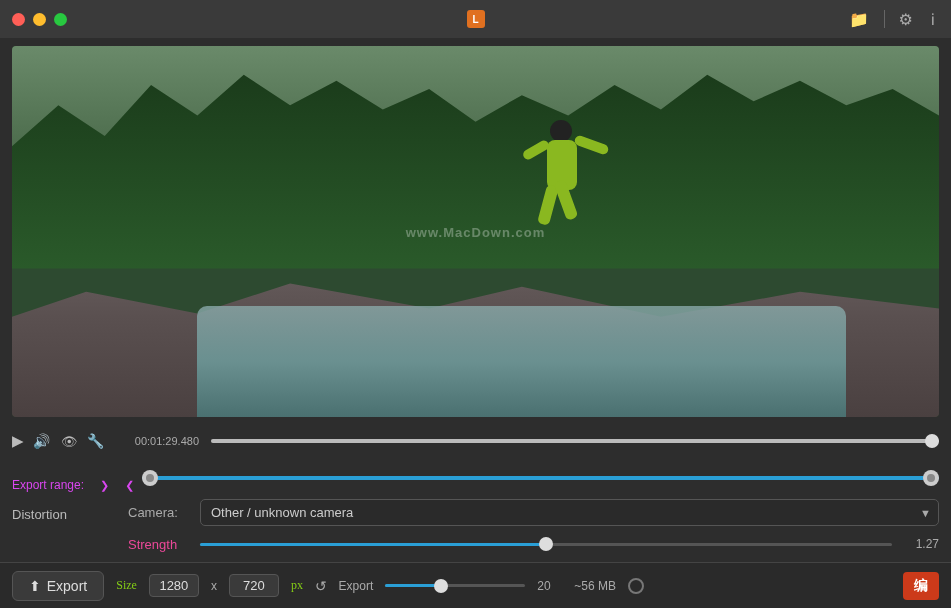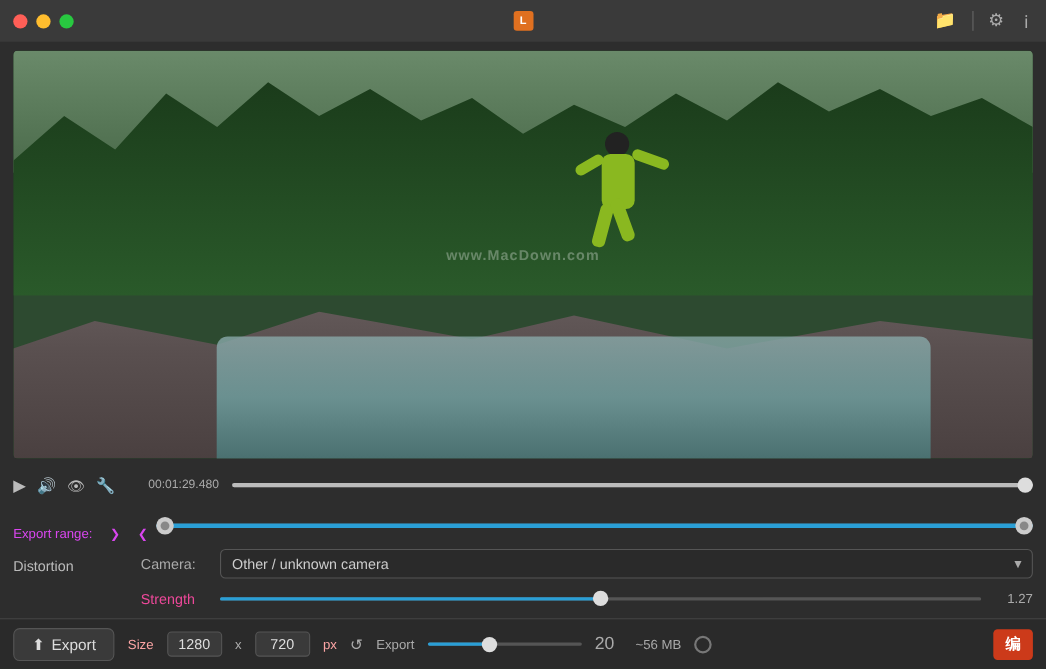--- a/index.html
+++ b/index.html
@@ -494,21 +494,22 @@
       font-size: 14px;
       cursor: pointer;
       display: flex;
       align-items: center;
       gap: 6px;
       min-width: 90px;
     }
 
     .size-label {
       font-size: 12px;
-      color: #fca5a5;
+      color: #84cc16;
+      font-family: Liberation Serif, serif;
     }
 
     .size-value {
       background: #3a3a3a;
       border: 1px solid #555;
       color: #ddd;
       padding: 3px 8px;
       border-radius: 4px;
       font-size: 13px;
       text-align: center;
@@ -563,21 +564,21 @@
       top: 50%;
       transform: translate(-50%, -50%);
       width: 14px;
       height: 14px;
       background: #ddd;
       border-radius: 50%;
       cursor: pointer;
     }
 
     .quality-number {
-      font-size: 16px;
+      font-size: 12px;
       color: #aaa;
       min-width: 25px;
     }
 
     .file-size {
       font-size: 12px;
       color: #aaa;
     }
 
     .mb-toggle {

